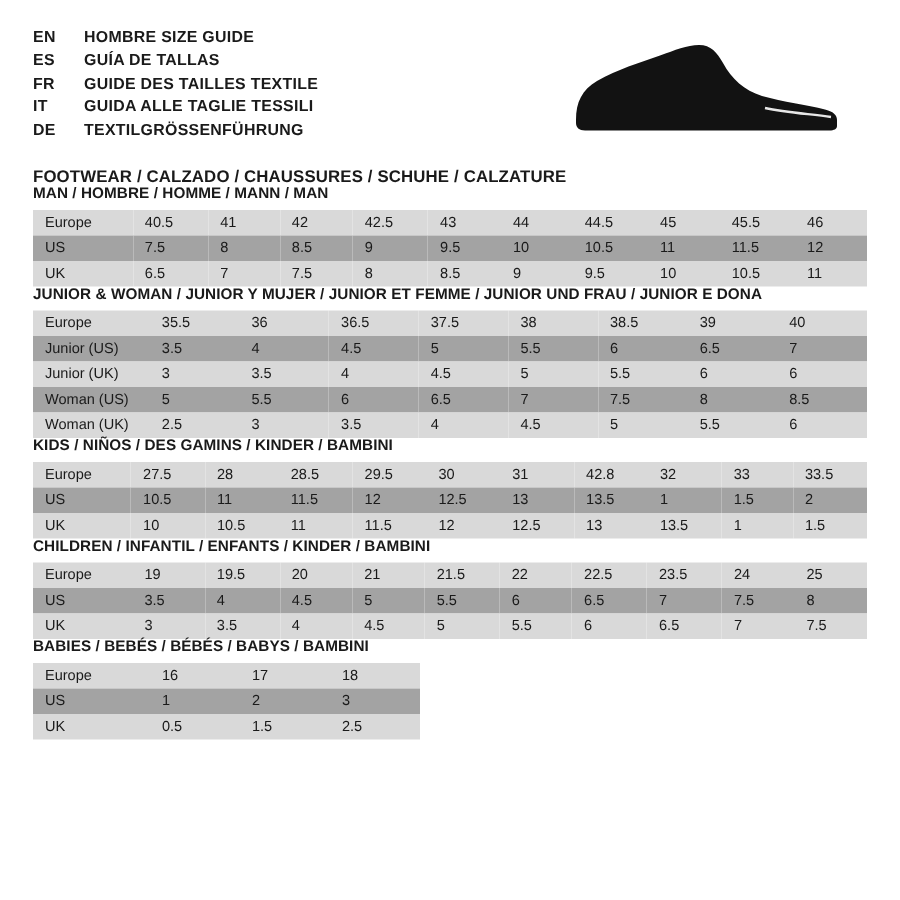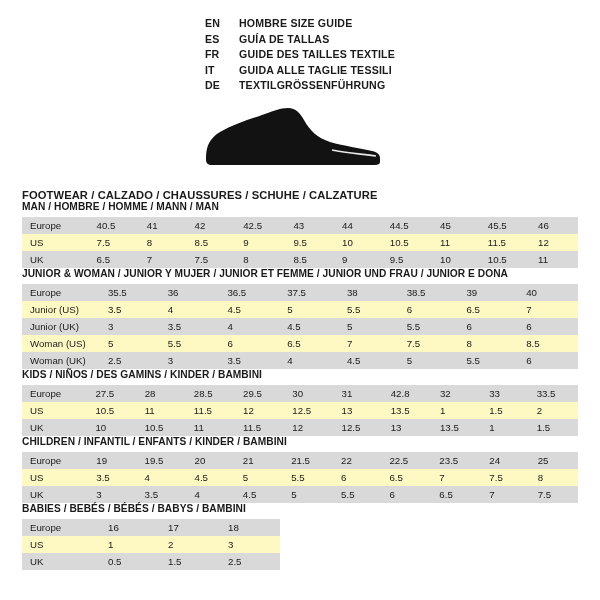--- a/index.html
+++ b/index.html
@@ -18,23 +18,22 @@
     position: relative;
     width: 600px;
     height: 600px;
     box-sizing: border-box;
     padding: 16px 22px 0 22px;
   }
 
   
   .header {
     display: flex;
-    align-items: center;
+    align-items: flex-end;
     justify-content: space-between;
-    flex-direction: column;
   }
   .lang-list {
     display: block;
   }
   .lang-row {
     display: flex;
     align-items: baseline;
     line-height: 15.5px;
     font-size: 10.6px;
     font-weight: bold;
@@ -77,21 +76,21 @@
   table.size td {
     height: 17px;
     padding: 0 0 0 8px;
     vertical-align: middle;
     white-space: nowrap;
   }
   table.size tr.shaded td {
     background: #d9d9d9;
   }
   table.size tr.plain td {
-    background: #fef9c3;
+    background: #a3a3a3;
   }
   td.label {
     width: 70px;
   }
   td.val {
     width: 52px;
   }
 </style>
 </head>
 <body>

